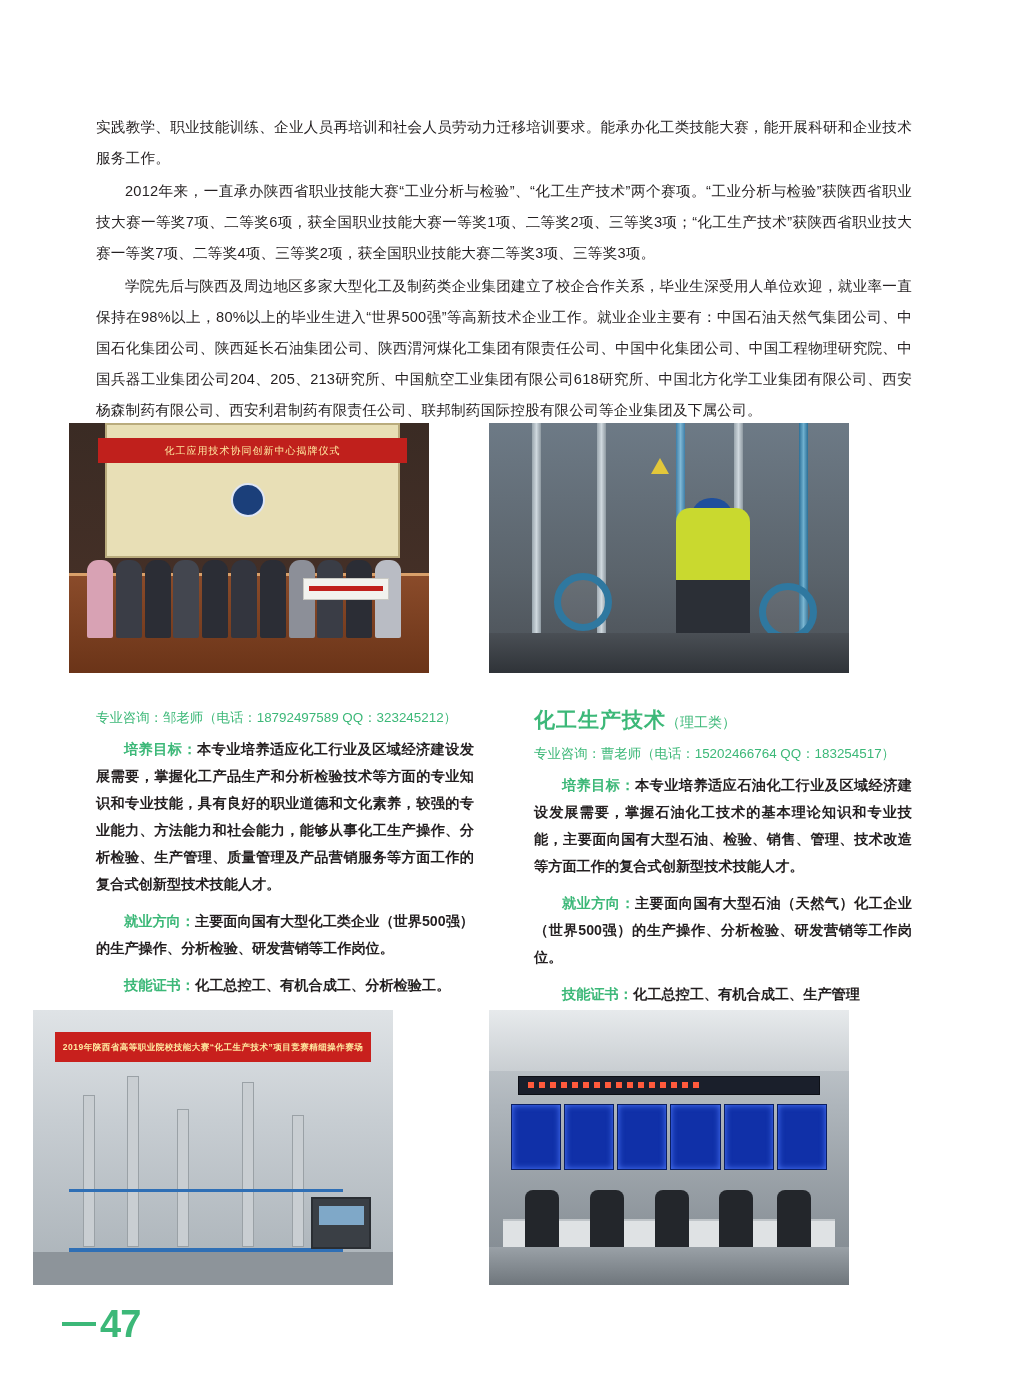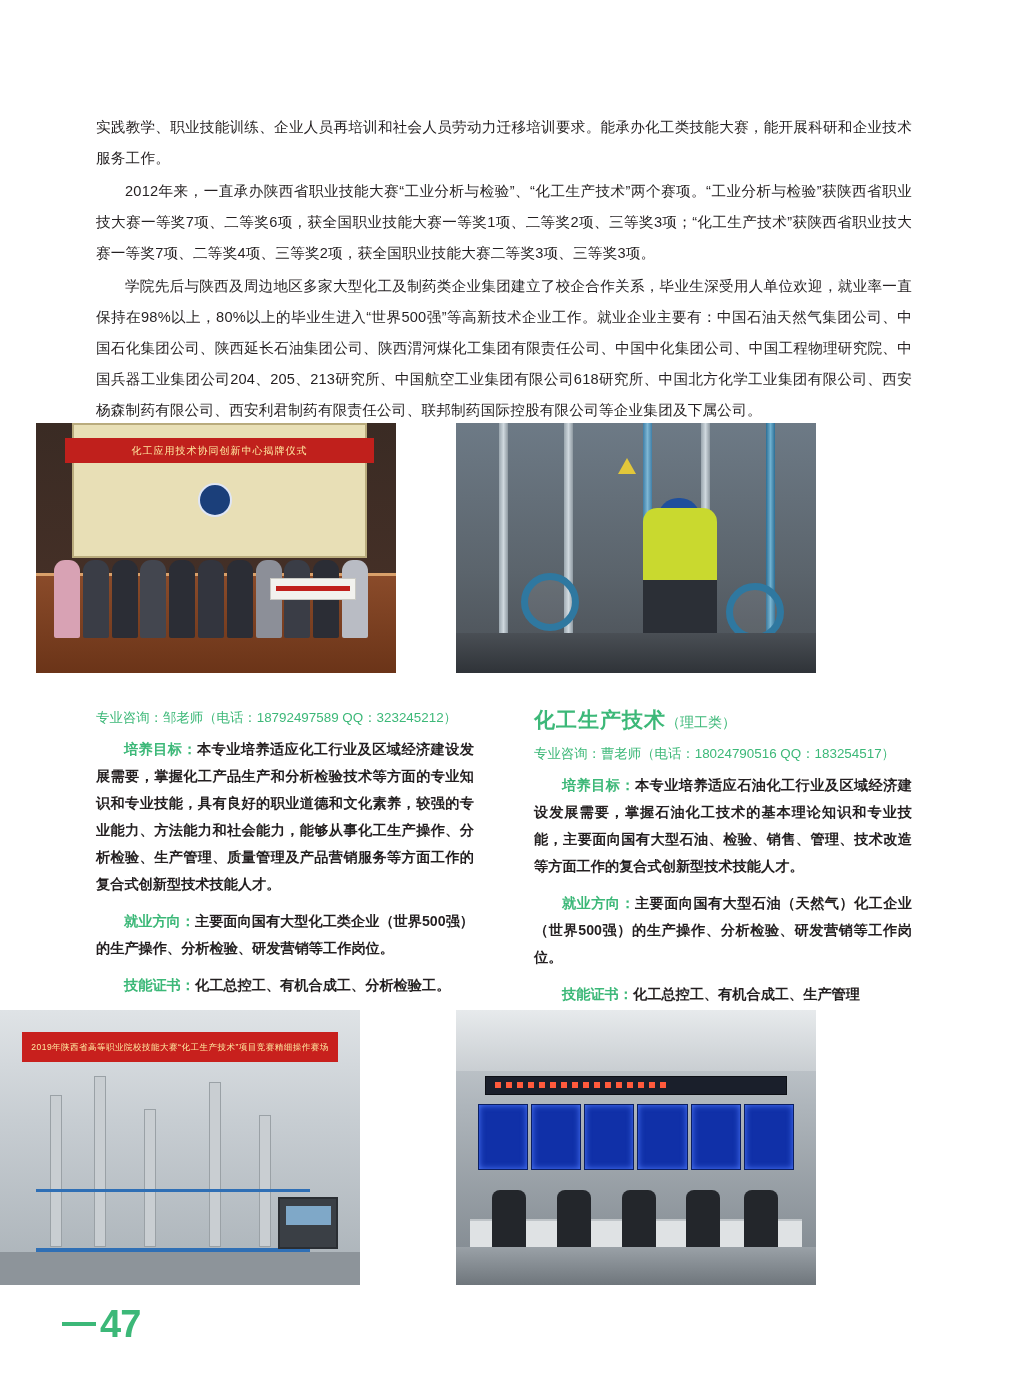--- a/index.html
+++ b/index.html
@@ -11,20 +11,21 @@
     font-family: "Liberation Sans", sans-serif;
     color: #231f20;
     position: relative;
     overflow: hidden;
   }
   .page {
     position: absolute;
     left: 0; top: 0;
     width: 1024px;
     height: 1389px;
+    padding-left: 33px;
   }
   .content {
     position: absolute;
     left: 96px;
     top: 112px;
     width: 816px;
   }
   
   .para {
     font-size: 14.6px;
@@ -143,21 +144,21 @@
     position: absolute; left: 45%; top: 14%; width: 18px; height: 16px;
     background: #e2c73a;
     clip-path: polygon(50% 0, 100% 100%, 0 100%);
   }
 
   
   .p3 { background: linear-gradient(#dfe3e6 0%, #c7cdd2 40%, #a9b1b7 100%); }
   .p3 .banner {
     position: absolute; left: 6%; top: 8%; width: 88%; height: 11%;
     background: #c8201d; color: #ffe9a0; font-size: 8.5px; text-align: center;
-    line-height: 30px; white-space: nowrap; overflow: hidden; letter-spacing: .5px;
+    line-height: 30px; white-space: nowrap; overflow: hidden; letter-spacing: .5px; font-weight: bold;
   }
   .p3 .rig {
     position: absolute; bottom: 14%; width: 12px; background: #c9ced2;
     border: 1px solid #9aa1a6;
   }
   .p3 .rig.r1{ left: 14%; height: 55%; }
   .p3 .rig.r2{ left: 26%; height: 62%; }
   .p3 .rig.r3{ left: 40%; height: 50%; }
   .p3 .rig.r4{ left: 58%; height: 60%; }
   .p3 .rig.r5{ left: 72%; height: 48%; }
@@ -347,21 +348,21 @@
       </div>
       <div class="blk">
         <p><span class="lbl">技能证书：</span><span>化工总控工、有机合成工、分析检验工。</span></p>
       </div>
     </div>
 
     <div class="col">
       <div class="prog-title">
         <span>化工生产技术</span><span class="sub">（理工类）</span>
       </div>
-      <div class="consult">专业咨询：曹老师（电话：18024790516  QQ：183254517）</div>
+      <div class="consult">专业咨询：曹老师（电话：15202466764  QQ：183254517）</div>
       <div class="blk">
         <p><span class="lbl">培养目标：</span><span>本专业培养适应石油化工行业及区域经济建设发展需要，掌握石油化工技术的基本理论知识和专业技能，主要面向国有大型石油、检验、销售、管理、技术改造等方面工作的复合式创新型技术技能人才。</span></p>
       </div>
       <div class="blk">
         <p><span class="lbl">就业方向：</span><span>主要面向国有大型石油（天然气）化工企业（世界500强）的生产操作、分析检验、研发营销等工作岗位。</span></p>
       </div>
       <div class="blk">
         <p><span class="lbl">技能证书：</span><span>化工总控工、有机合成工、生产管理</span></p>
       </div>
     </div>

